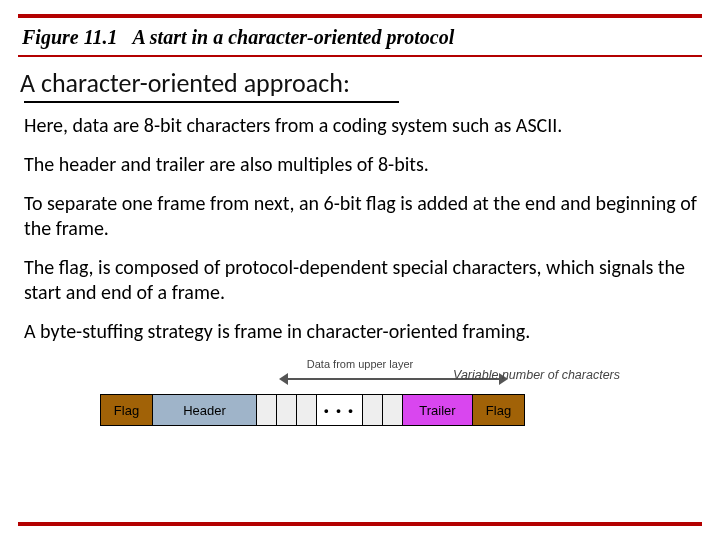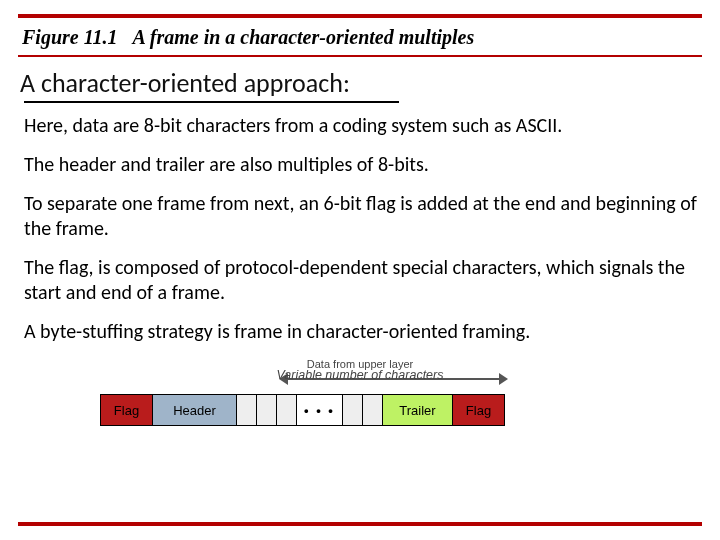--- a/index.html
+++ b/index.html
@@ -43,49 +43,49 @@
   .arrowrow { position: relative; height: 14px; margin-bottom: 8px; }
   .arrow-body { position: absolute; top: 6px; height: 1.5px; background: #555; }
   .arrow-body.t1 { left: 187px; right: 120px; }
   .arrow-head-l, .arrow-head-r {
     position: absolute; top: 1px; width: 0; height: 0;
     border-top: 6px solid transparent; border-bottom: 6px solid transparent;
   }
   .arrow-head-l { border-right: 9px solid #555; }
   .arrow-head-r { border-left: 9px solid #555; }
   .t1l { left: 179px; } .t1r { right: 112px; }
-  .sublabel { position: absolute; left: 0; right: 0; top:-4px; text-align:center; font-size:12.5px; font-style: italic; color:#444; pointer-events:none; }
+  .sublabel { position: absolute; left: 0; right: 0; top:-4px; text-align:right; font-size:12.5px; font-style: italic; color:#444; pointer-events:none; }
   .framebox {
     display: flex;
     border-left: 1px solid #000;
     height: 32px;
   }
   .cell {
     border-right: 1px solid #000;
     border-top: 1px solid #000;
     border-bottom: 1px solid #000;
     display: flex; align-items: center; justify-content: center;
     font-size: 13px;
   }
-  .flag { width: 52px; background: #b91c1c; }
-  .hdr  { width: 84px; background: #9fb4c9; }
-  .tr   { width: 70px; background: #bef264; }
+  .flag { width: 52px; background: #a16207; }
+  .hdr  { width: 104px; background: #9fb4c9; }
+  .tr   { width: 70px; background: #d946ef; }
   .gap  { width: 20px; background: #eee; }
   .dots { width: 46px; background: #fff; font-weight: bold; letter-spacing: 2px; }
   .bottom-rule { position:absolute; left:18px; right:18px; bottom:14px; height:4px; background:#b30000; }
 </style>
 </head>
 <body>
 
 <div class="rule-top1"></div>
 
 <div class="figline">
   <span class="fignum">Figure 11.1</span>
   &nbsp;
-  <span class="figcap">A frame in a character-oriented multiples</span>
+  <span class="figcap">A start in a character-oriented protocol</span>
 </div>
 
 <div class="rule-top2"></div>
 
 <div class="subtitle">A character-oriented approach:</div>
 <div class="sub-rule"></div>
 
 <div class="para">Here, data are 8-bit characters from a coding system such as ASCII.</div>
 <div class="para">The header and trailer are also multiples of 8-bits.</div>
 <div class="para">To separate one frame from next, an 6-bit flag is added at the end and beginning of the frame.</div>

